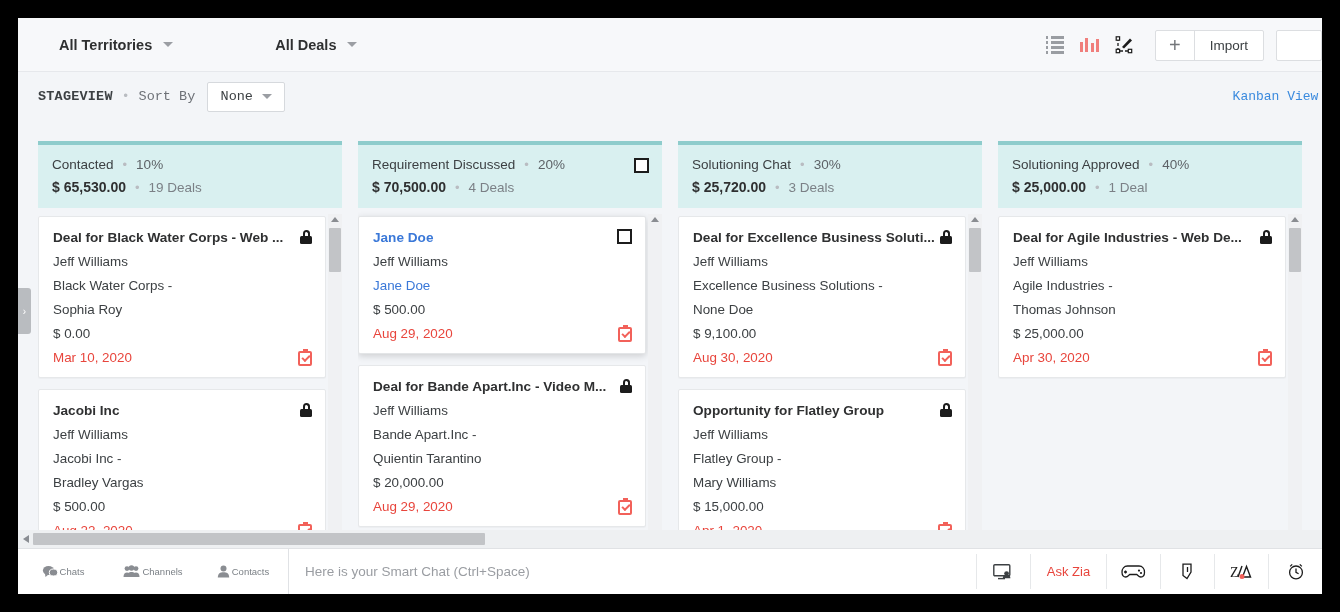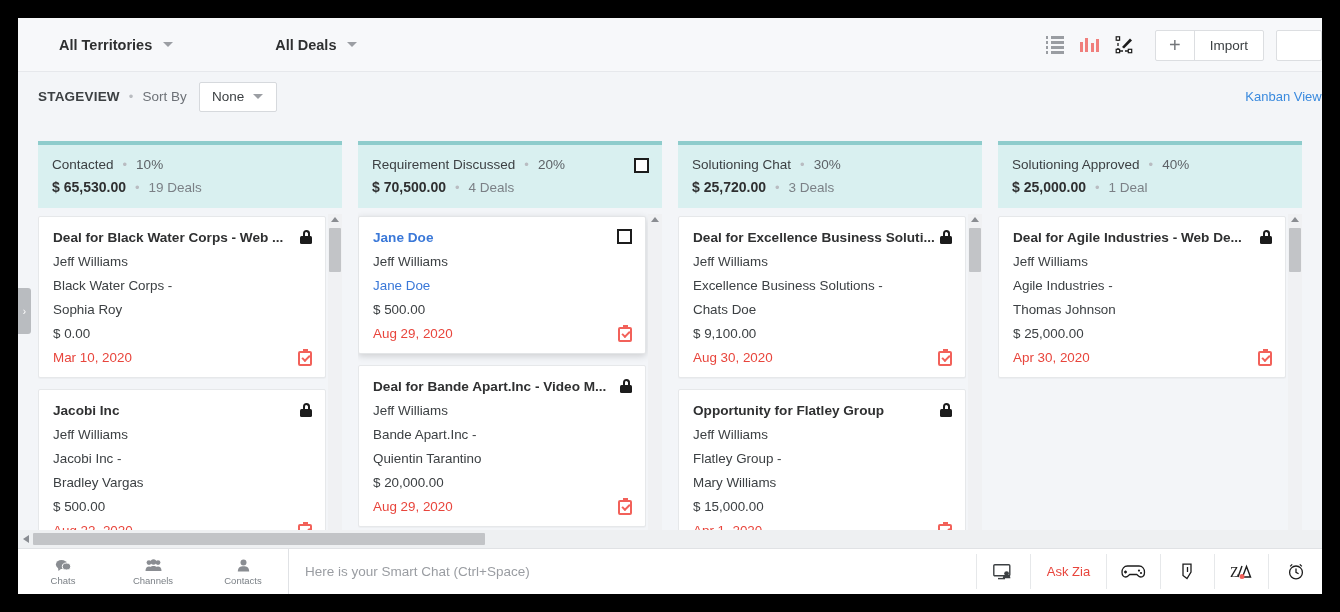--- a/index.html
+++ b/index.html
@@ -60,20 +60,21 @@
   }
   .btn-plus { width: 38px; padding: 0 !important; font-size: 20px !important; color: #73767a !important; font-weight: 300;}
   .btn-sep { border-left: 1px solid #dcdee1; }
   .btn-stub { width: 46px; margin-left: 12px; }
 
   
   .subbar {
     height: 49px; display: flex; align-items: center;
     position: relative;
     padding-left: 20px;
+    font-family: Liberation Mono, monospace;
   }
   .stageview { font-size: 13.5px; font-weight: bold; color: #3c4043; letter-spacing: .2px;}
   .dot-sep { color: #b9bcc1; margin: 0 9px; font-size: 13px; }
   .sortby { font-size: 13.5px; color: #6d7177; margin-right: 12px;}
   .sort-select {
     height: 30px; min-width: 78px; background: #fff;
     border: 1px solid #d6d9dd; border-radius: 2px;
     display: flex; align-items: center; justify-content: center; gap: 9px;
     font-size: 13.5px; color: #3c4043; cursor: pointer; padding: 0 11px;
   }
@@ -190,21 +191,21 @@
     height: 12px; background: #c2c4c7; margin-left: 4px; width: 452px; border-radius: 1px; cursor: pointer;
   }
 
   
   .chatbar {
     position: absolute; left: 0; bottom: 0; width: 1304px; height: 46px;
     background: #fff; border-top: 1px solid #e0e2e5;
     display: flex; align-items: center;
   }
   .chat-tab {
-    width: 90px; height: 46px; display: flex; flex-direction: column;
+    width: 90px; height: 46px; display: flex; flex-direction: row;
     align-items: center; justify-content: center; gap: 2px; cursor: pointer;
   }
   .chat-tab .lbl { font-size: 9.5px; color: #7b8086; }
   .chat-icon { height: 15px; display:flex; align-items:center; justify-content:center; color:#8a8d92; font-size: 14px;}
   .chat-input {
     flex: 1; height: 46px; border-left: 1px solid #e0e2e5;
     display: flex; align-items: center; padding-left: 16px;
     font-size: 13.5px; color: #9a9da2; cursor: text;
   }
   .chat-right { display: flex; align-items: center; height: 46px; }
@@ -363,21 +364,21 @@
         </div>
         <div class="col-body">
           <div class="card">
             <div class="title">Deal for Excellence Business Soluti...</div>
             <div class="lock">
               <div class="shackle"></div>
               <div class="body"></div>
             </div>
             <div class="row">Jeff Williams</div>
             <div class="row">Excellence Business Solutions  -</div>
-            <div class="row">Chats Doe</div>
+            <div class="row">None Doe</div>
             <div class="row">$ 9,100.00</div>
             <div class="date">Aug 30, 2020</div>
             <div class="task-icon"></div>
           </div>
           <div class="card">
             <div class="title">Opportunity for Flatley Group</div>
             <div class="lock">
               <div class="shackle"></div>
               <div class="body"></div>
             </div>

